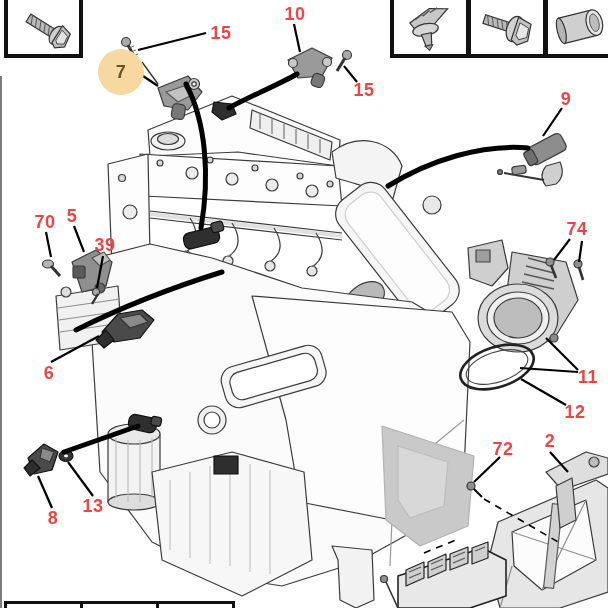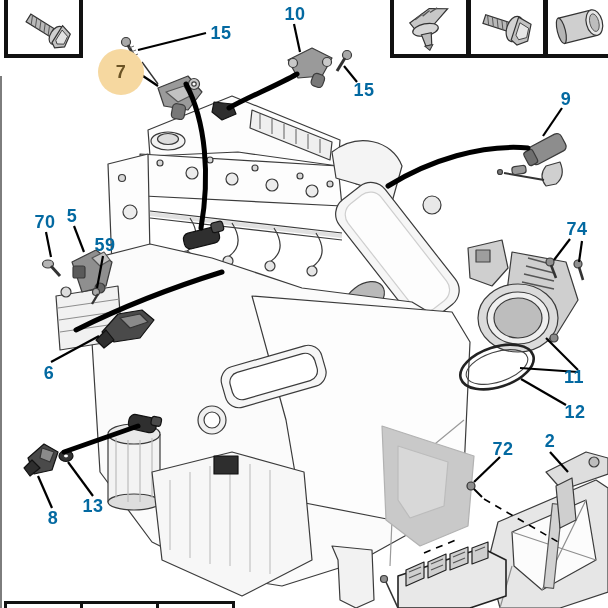--- a/index.html
+++ b/index.html
@@ -3,21 +3,21 @@
 <meta charset="utf-8">
 <style>
   html,body{margin:0;padding:0;background:#fff;}
   #page{position:relative;width:608px;height:608px;overflow:hidden;background:#fff;
         font-family:"Liberation Sans",sans-serif;}
   
   .legend-cell{position:absolute;box-sizing:border-box;border:4px solid #111;border-top:none;
                background:#fff;display:flex;align-items:center;justify-content:center;}
   
   .callout{position:absolute;transform:translate(-50%,-50%);font-weight:700;font-size:18px;
-           color:#0369a1;letter-spacing:0.5px;z-index:30;cursor:pointer;line-height:1;}
+           color:#ef4444;letter-spacing:0.5px;z-index:30;cursor:pointer;line-height:1;}
   .callout.hl{color:#6b5324;}
   #hl-circle{position:absolute;width:46px;height:46px;border-radius:50%;z-index:25;
              transform:translate(-50%,-50%);}
   
   #art{position:absolute;left:0;top:0;z-index:10;}
   
   #edge-line{position:absolute;left:0;top:76px;width:2px;height:532px;background:#7d7d7d;z-index:5;}
   
   #bottom-table{position:absolute;left:4px;top:601px;display:flex;z-index:30;}
   .bt-cell{box-sizing:border-box;width:79px;height:40px;border:3px solid #111;margin-left:-3px;
@@ -312,26 +312,26 @@
 
   <div id="hl-circle" style="left:121px;top:72px;background:#F6D8A0;"></div>
 
   <div class="callout" style="left:221px;top:33px;">15</div>
   <div class="callout" style="left:295px;top:14px;">10</div>
   <div class="callout" style="left:364px;top:90px;">15</div>
   <div class="callout" style="left:566px;top:99px;">9</div>
   <div class="callout hl" style="left:121px;top:72px;">7</div>
   <div class="callout" style="left:45px;top:222px;">70</div>
   <div class="callout" style="left:72px;top:216px;">5</div>
-  <div class="callout" style="left:105px;top:245px;">59</div>
+  <div class="callout" style="left:105px;top:245px;">39</div>
   <div class="callout" style="left:49px;top:373px;">6</div>
   <div class="callout" style="left:53px;top:518px;">8</div>
   <div class="callout" style="left:93px;top:506px;">13</div>
   <div class="callout" style="left:577px;top:229px;">74</div>
-  <div class="callout" style="left:574px;top:377px;">11</div>
+  <div class="callout" style="left:588px;top:377px;">11</div>
   <div class="callout" style="left:575px;top:412px;">12</div>
   <div class="callout" style="left:503px;top:449px;">72</div>
   <div class="callout" style="left:550px;top:441px;">2</div>
 
   <div id="bottom-table">
     <div class="bt-cell">
       <span>70</span>
     </div>
     <div class="bt-cell">
       <span>72</span>

